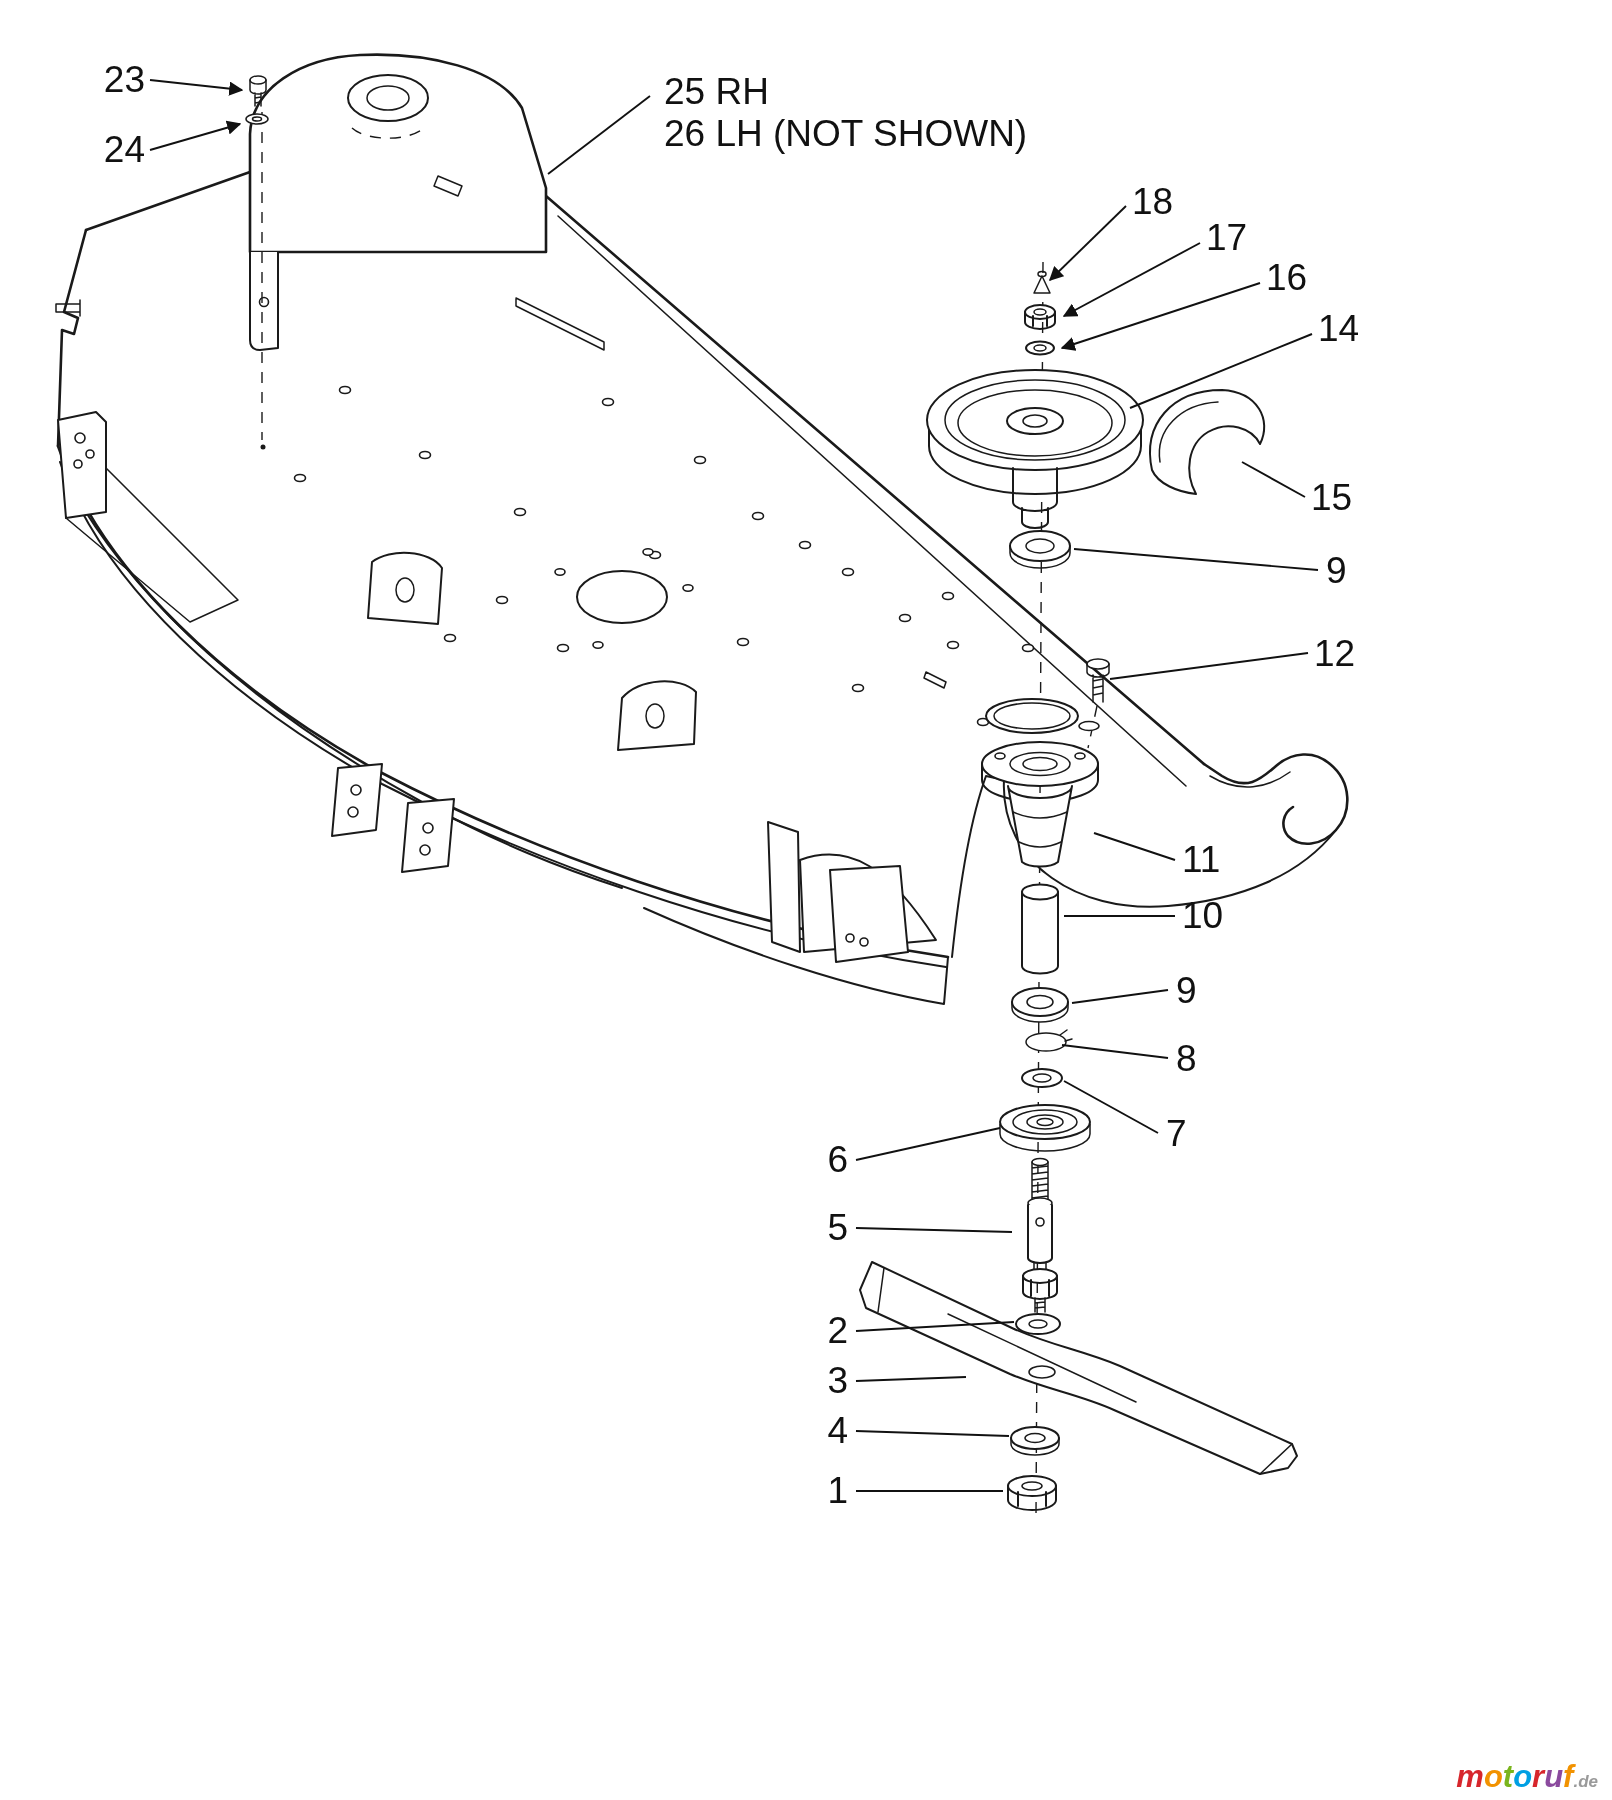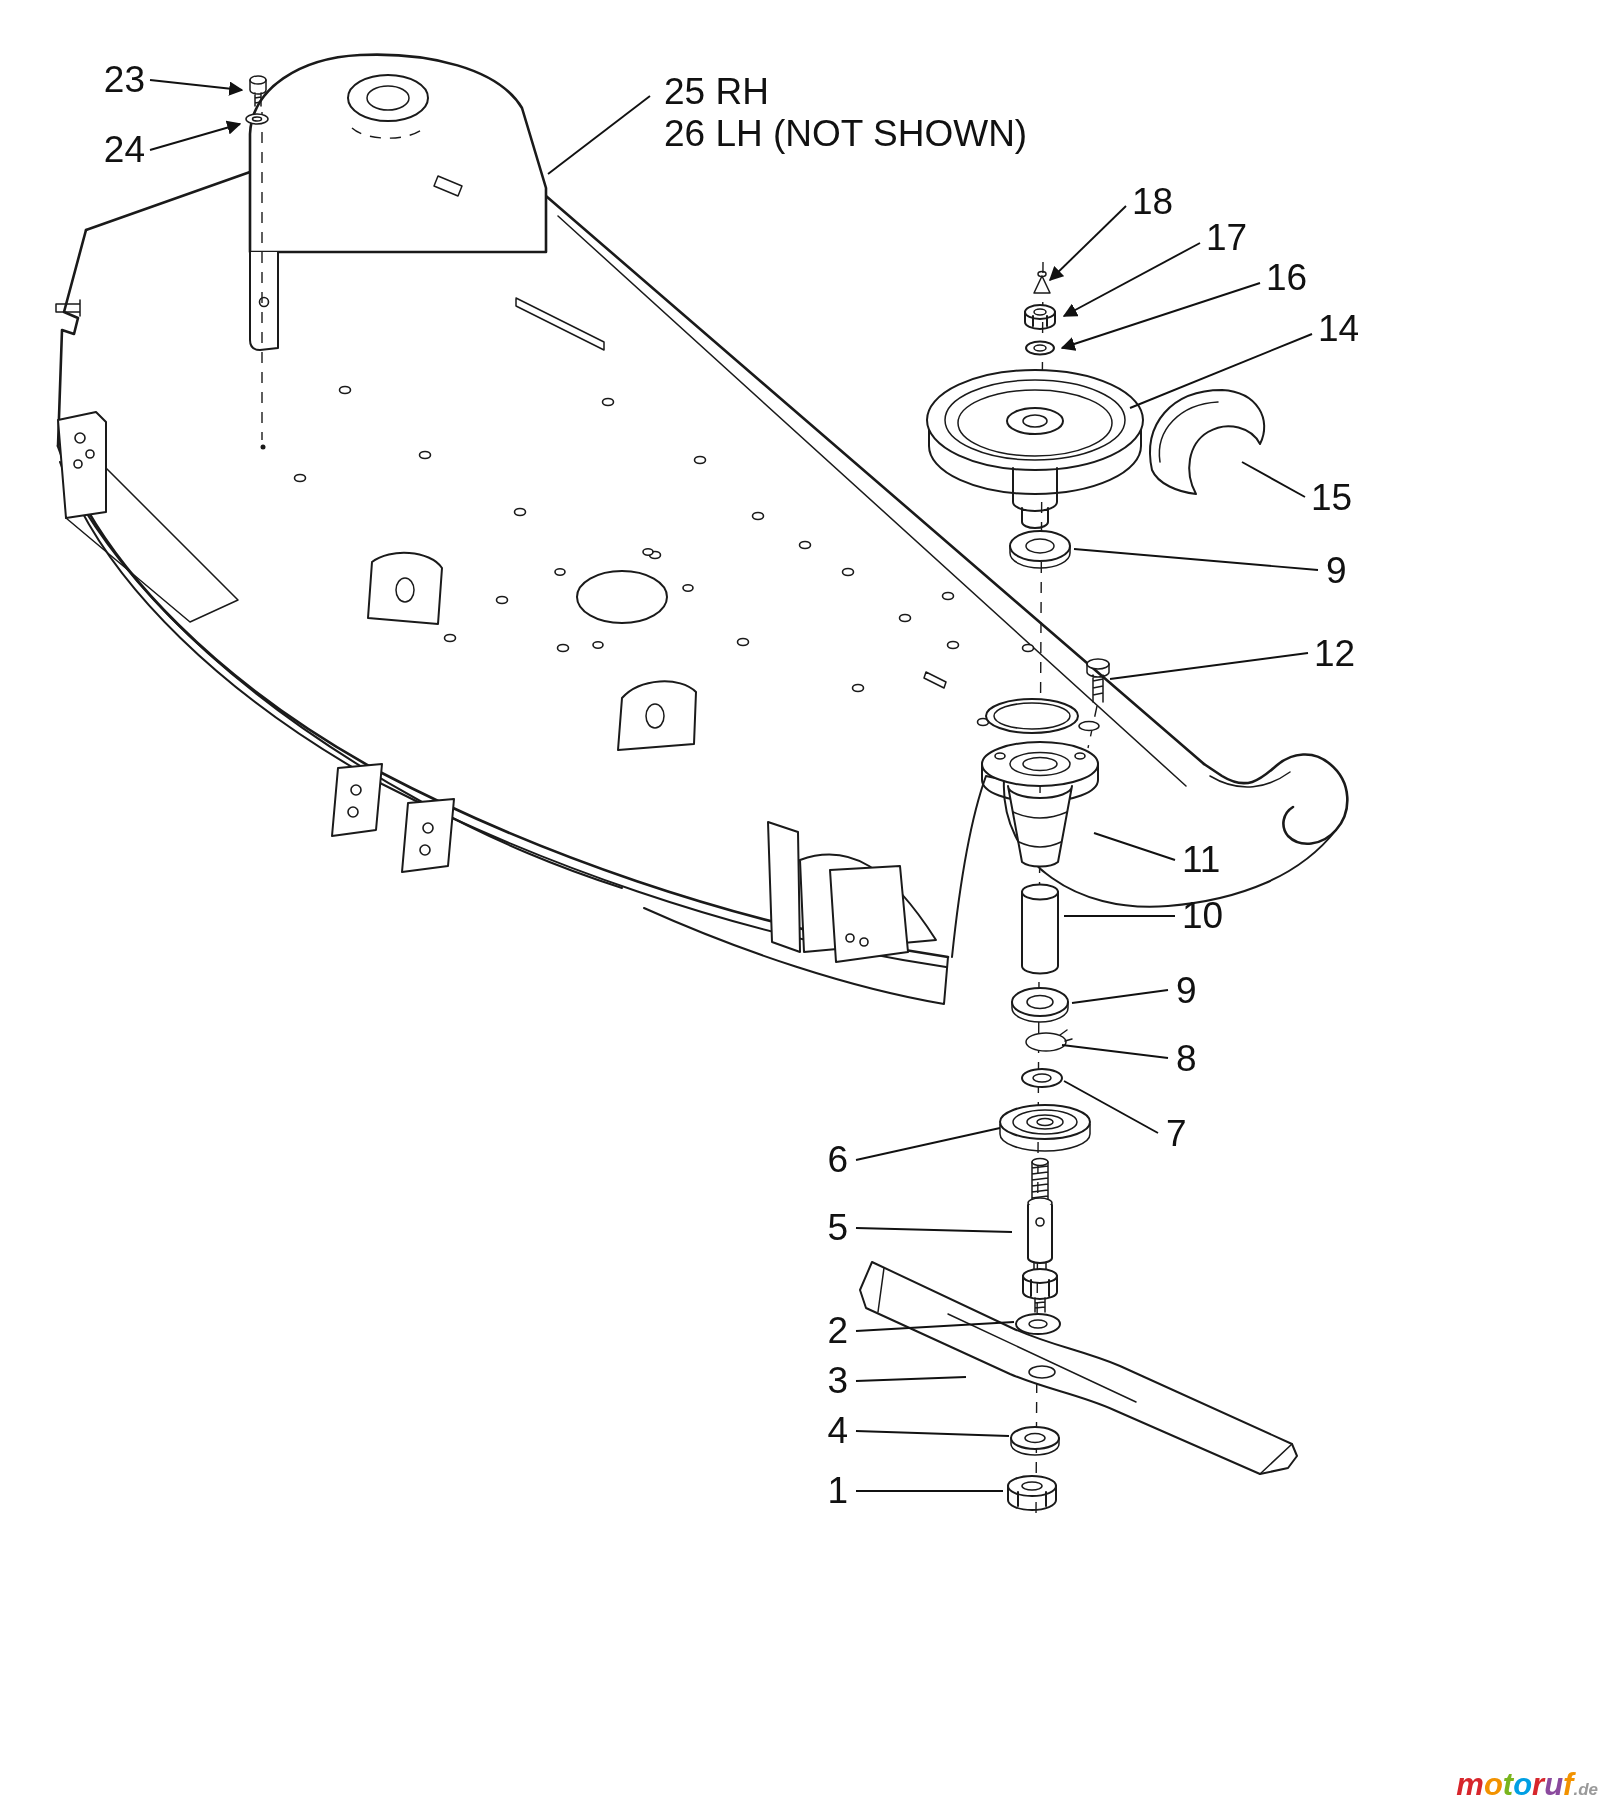--- a/index.html
+++ b/index.html
@@ -7,21 +7,21 @@
           font-family:"Liberation Sans",sans-serif;}
   svg{position:absolute;left:0;top:0;}
   .ln{stroke:#1a1a1a;stroke-width:2;fill:none;stroke-linecap:round;stroke-linejoin:round;}
   .lnf{stroke:#1a1a1a;stroke-width:2;fill:#ffffff;stroke-linecap:round;stroke-linejoin:round;}
   .thin{stroke-width:1.5;}
   .thick{stroke-width:2.6;}
   .hole{stroke:#1a1a1a;stroke-width:1.6;fill:#ffffff;}
   .leader{stroke:#111111;stroke-width:1.9;fill:none;}
   .dash{stroke:#1a1a1a;stroke-width:1.4;fill:none;stroke-dasharray:11 9;}
   .callout{font-family:"Liberation Sans",sans-serif;font-size:37px;fill:#111111;}
-  .watermark{position:absolute;right:14px;bottom:0;font-family:"Liberation Sans",sans-serif;
+  .watermark{position:absolute;right:14px;bottom:8px;font-family:"Liberation Sans",sans-serif;
              font-style:italic;font-weight:bold;font-size:31px;line-height:1;margin-top:39px;}
   .watermark .suffix{font-size:17px;font-weight:bold;}
 </style>
 </head>
 <body>
 
 <div class="canvas">
 <svg width="1612" height="1800" viewBox="0 0 1612 1800">
   <defs>
     <marker id="arrow" viewBox="0 0 10 10" refX="9" refY="5" markerWidth="7.5" markerHeight="7.5" orient="auto">

